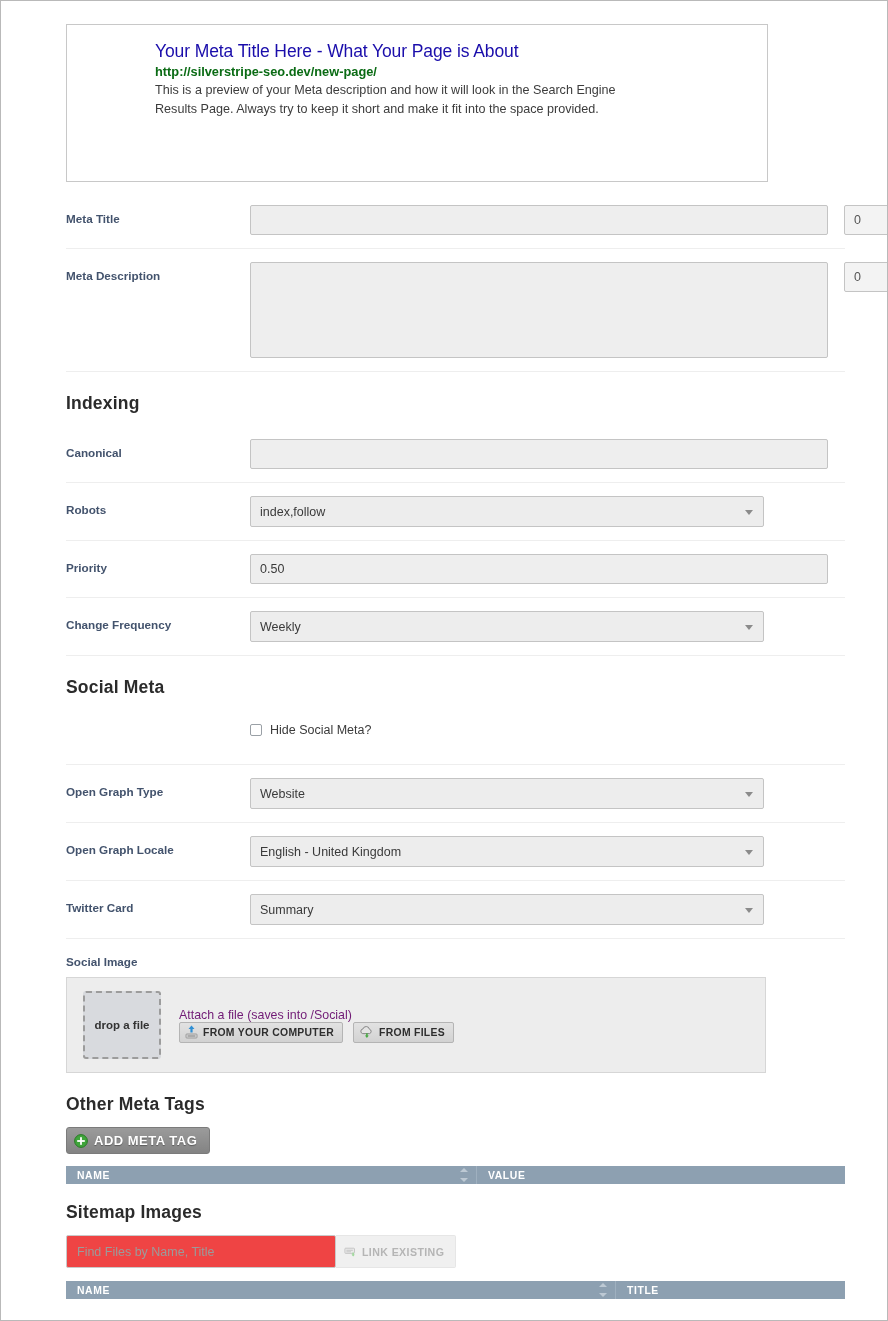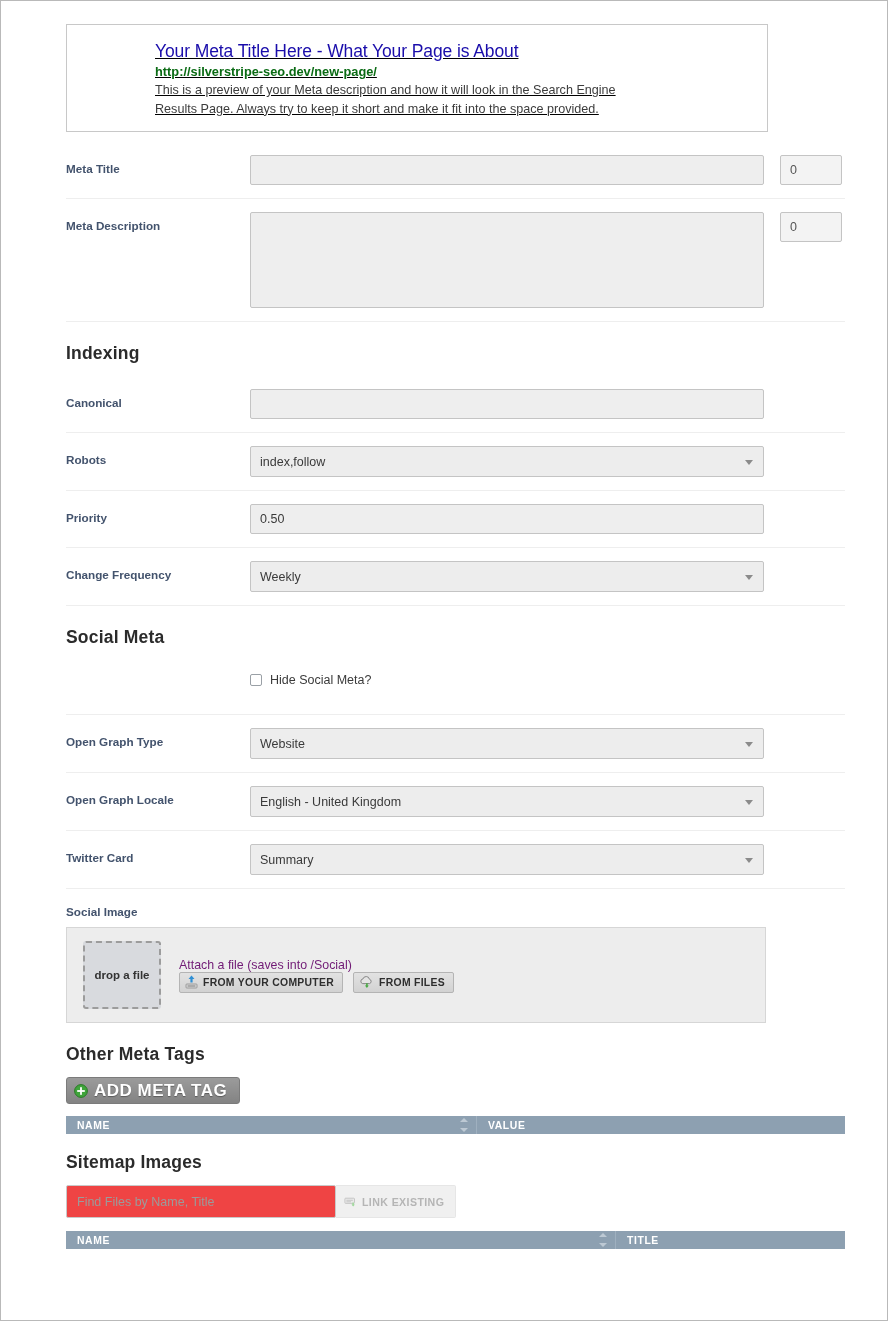--- a/index.html
+++ b/index.html
@@ -24,25 +24,24 @@
     position: absolute;
     left: 65px;
     top: 23px;
     width: 779px;
   }
 
   
   .serp {
     box-sizing: border-box;
     width: 702px;
-    height: 108px;
+    height: 158px;
     border: 1px solid #c8c8c8;
     background: #fff;
     padding: 16px 12px 0 88px;
-    text-decoration: underline;
   }
   .serp-title {
     color: #1a0dab;
     font-size: 17.5px;
     line-height: 21px;
     letter-spacing: -0.1px;
     margin-bottom: 2px;
   }
   .serp-url {
     color: #0a6b14;
@@ -72,21 +71,21 @@
     font-size: 11.7px;
     font-weight: bold;
     color: #43536d;
     padding-top: 7px;
     line-height: 14px;
   }
   .fctrl { flex: 1 1 auto; display: flex; align-items: flex-start; }
 
   .txt {
     box-sizing: border-box;
-    width: 514px;
+    width: 578px;
     height: 30px;
     background: #eeeeee;
     border: 1px solid #c4c4c4;
     border-radius: 2px;
     font-family: "Liberation Sans", sans-serif;
     font-size: 12.5px;
     color: #3a3a3a;
     padding: 0 9px;
     outline: none;
   }
@@ -214,21 +213,21 @@
   .addbtn {
     box-sizing: border-box;
     display: inline-flex;
     align-items: center;
     height: 27px;
     background: linear-gradient(#9b9b9b, #838383);
     border: 1px solid #7b7b7b;
     border-radius: 3px;
     padding: 0 12px 0 7px;
     color: #ffffff;
-    font-size: 17px;
+    font-size: 13px;
     font-weight: bold;
     letter-spacing: 0.5px;
     text-shadow: 0 1px 1px rgba(0,0,0,.35);
     margin-bottom: 12px;
   }
   .addbtn svg { margin-right: 6px; display: block; }
 
   
   .gtable { width: 779px; }
   .ghead {

